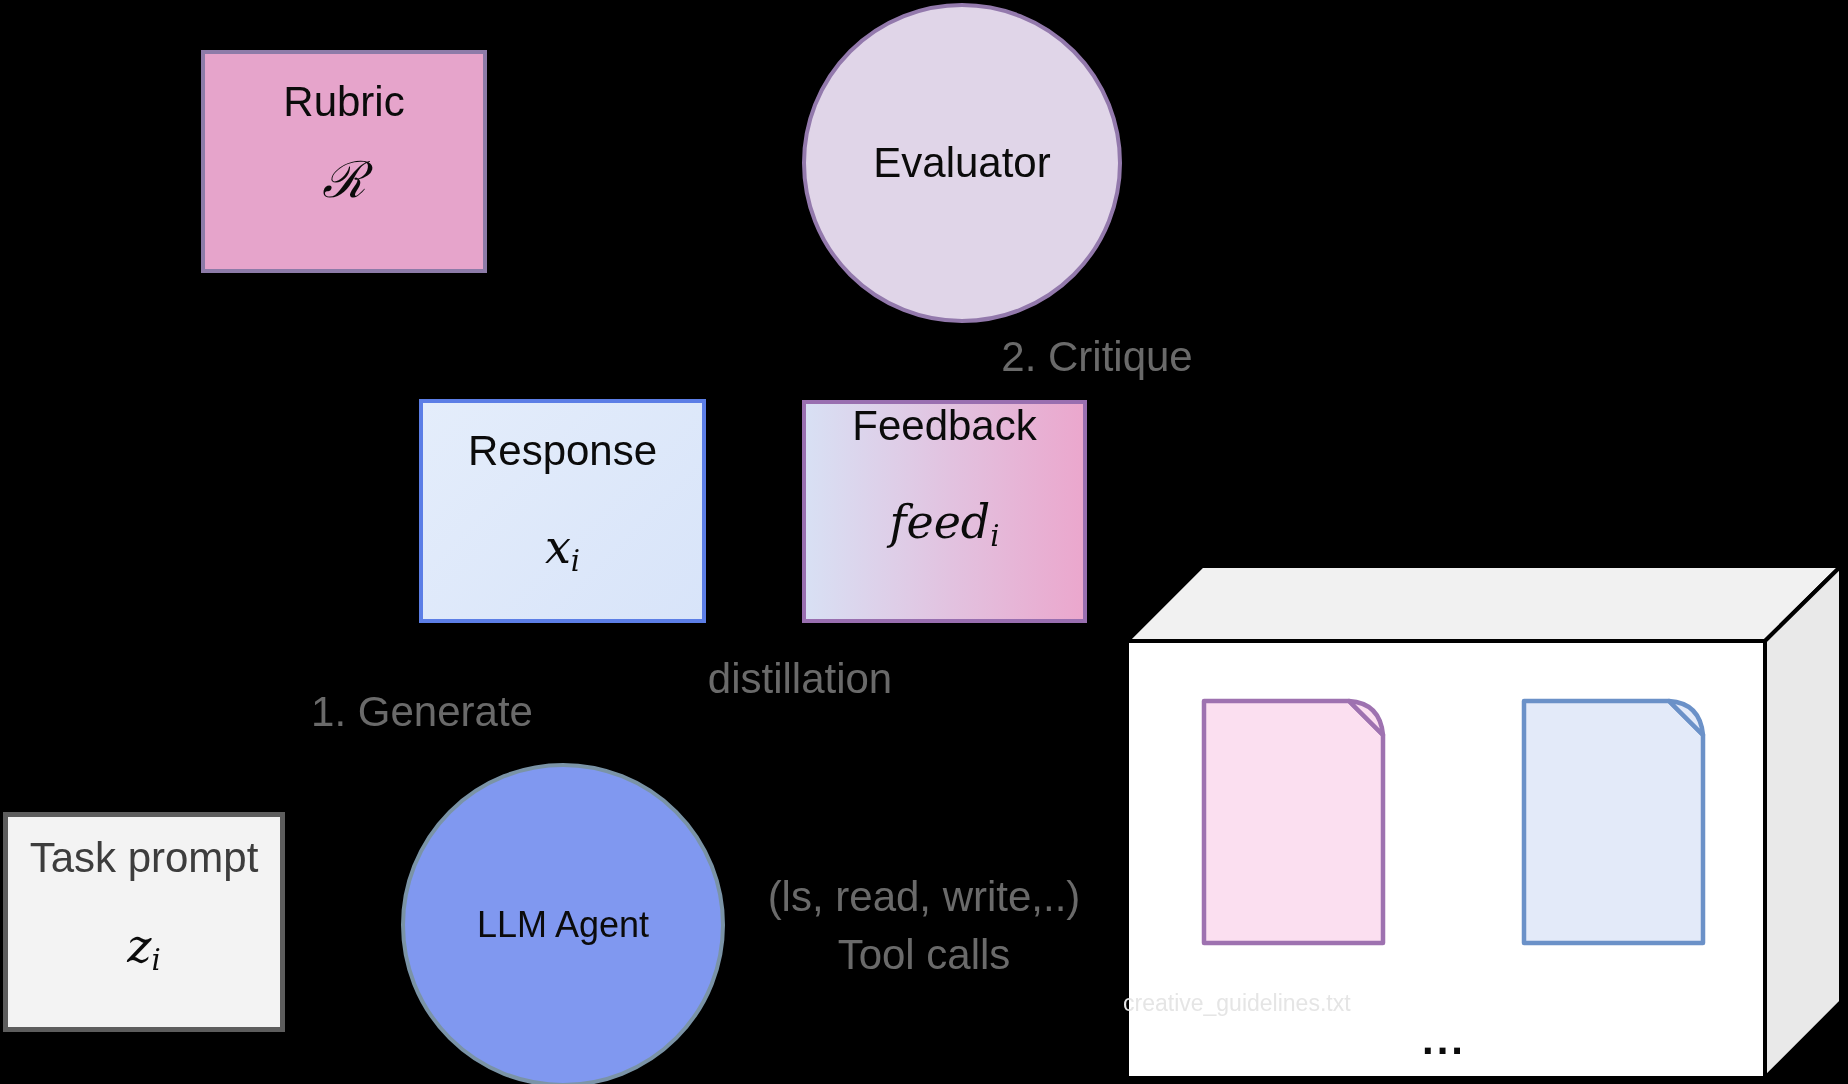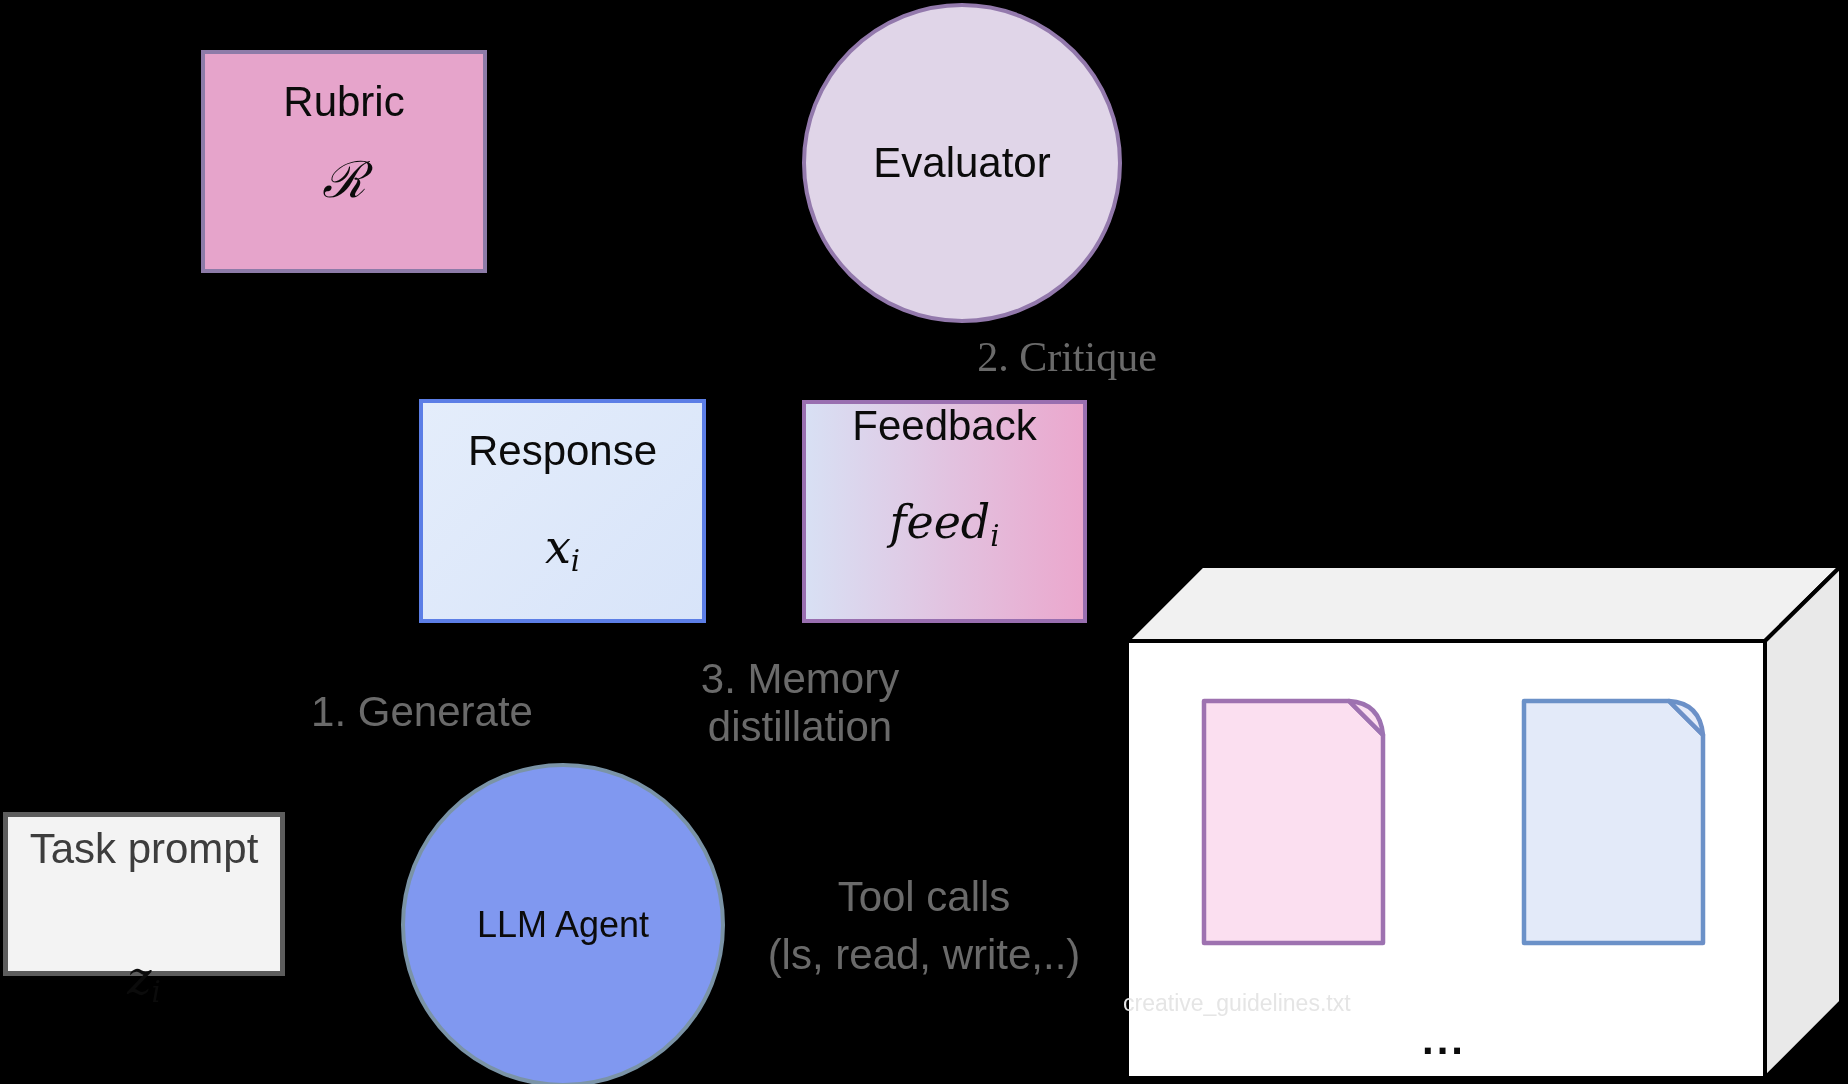--- a/index.html
+++ b/index.html
@@ -45,42 +45,41 @@
   #response-box .mathsym{margin-top:38px;}
 
   #feedback-box{
     left:802px;top:400px;width:285px;height:223px;
     background:linear-gradient(90deg,var(--feedback-fill-left),var(--feedback-fill-right));
     border:4px solid var(--feedback-border);
   }
   #feedback-box .mathsym{margin-top:38px;}
 
   #task-box{
-    left:3px;top:812px;width:282px;height:164px;
+    left:3px;top:812px;width:282px;height:220px;
     background:var(--task-fill);border:5px solid var(--task-border);
-    padding-top:10px;
-    gap:41px;
+    padding-top:19px;
   }
   #task-box .node-title{color:#3d3d3d;}
   #task-box .mathsym{margin-top:30px;}
 
   #agent-circle{
     left:401px;top:763px;width:324px;height:324px;border-radius:50%;
     background:var(--agent-fill);border:4px solid var(--agent-border);
     display:flex;align-items:center;justify-content:center;box-sizing:border-box;
   }
   #agent-circle .node-title{font-size:36px;}
   #evaluator-circle .node-title{font-size:42px;}
 
   
   .edge-label{
     color:var(--label-gray);font-size:42px;line-height:48px;text-align:center;white-space:nowrap;
   }
   #label-generate{left:242px;top:688px;width:360px;}
-  #label-critique{left:887px;top:333px;width:360px;font-family:Liberation Serif, serif;}
+  #label-critique{left:917px;top:333px;width:360px;}
   #label-memory{left:620px;top:655px;width:360px;}
   #label-toolcalls{left:694px;top:868px;width:460px;line-height:58px;font-size:42px;}
 
   
   #memory-svg{left:1100px;top:540px;}
   .box-top{fill:var(--box-top);stroke:var(--box-border);stroke-width:4;}
   .box-side{fill:var(--box-side);stroke:var(--box-border);stroke-width:4;}
   .box-front{fill:var(--box-front);stroke:var(--box-border);stroke-width:4;}
   .doc-pink{fill:var(--doc-pink-fill);stroke:var(--doc-pink-border);stroke-width:4.5;stroke-linejoin:round;}
   .doc-blue{fill:var(--doc-blue-fill);stroke:var(--doc-blue-border);stroke-width:4.5;stroke-linejoin:round;}
@@ -117,36 +116,35 @@
   </div>
 
   <div id="feedback-box" class="abs node-box">
     <div class="node-title">Feedback</div>
     <div class="mathsym"><span>feed</span><span class="msub">i</span></div>
   </div>
 
   <div id="label-generate" class="abs edge-label">1. Generate</div>
 
   <div id="label-memory" class="abs edge-label">
-    <div>3. Memory</div>
     <div>distillation</div>
   </div>
 
   <div id="task-box" class="abs node-box">
     <div class="node-title">Task prompt</div>
     <div class="mathsym"><span>z</span><span class="msub">i</span></div>
   </div>
 
   <div id="agent-circle" class="abs">
     <div class="node-title">LLM Agent</div>
   </div>
 
   <div id="label-toolcalls" class="abs edge-label">
+    <div>(ls, read, write,..)</div>
     <div>Tool calls</div>
-    <div>(ls, read, write,..)</div>
   </div>
 
   <svg id="memory-svg" class="abs" width="748" height="544" viewBox="0 0 748 544">
     <polygon class="box-top" points="27,101 102,26 741,26 665,101"></polygon>
     <polygon class="box-side" points="665,101 741,26 741,462 665,538"></polygon>
     <rect class="box-front" x="27" y="101" width="638" height="437"></rect>
 
     <g>
       <path class="doc-pink" d="M104,161 H249 L283,195 V403 H104 Z"></path>
       <path class="doc-pink" d="M249,161 Q280,163 283,195 Q266,178 249,161 Z"></path>

